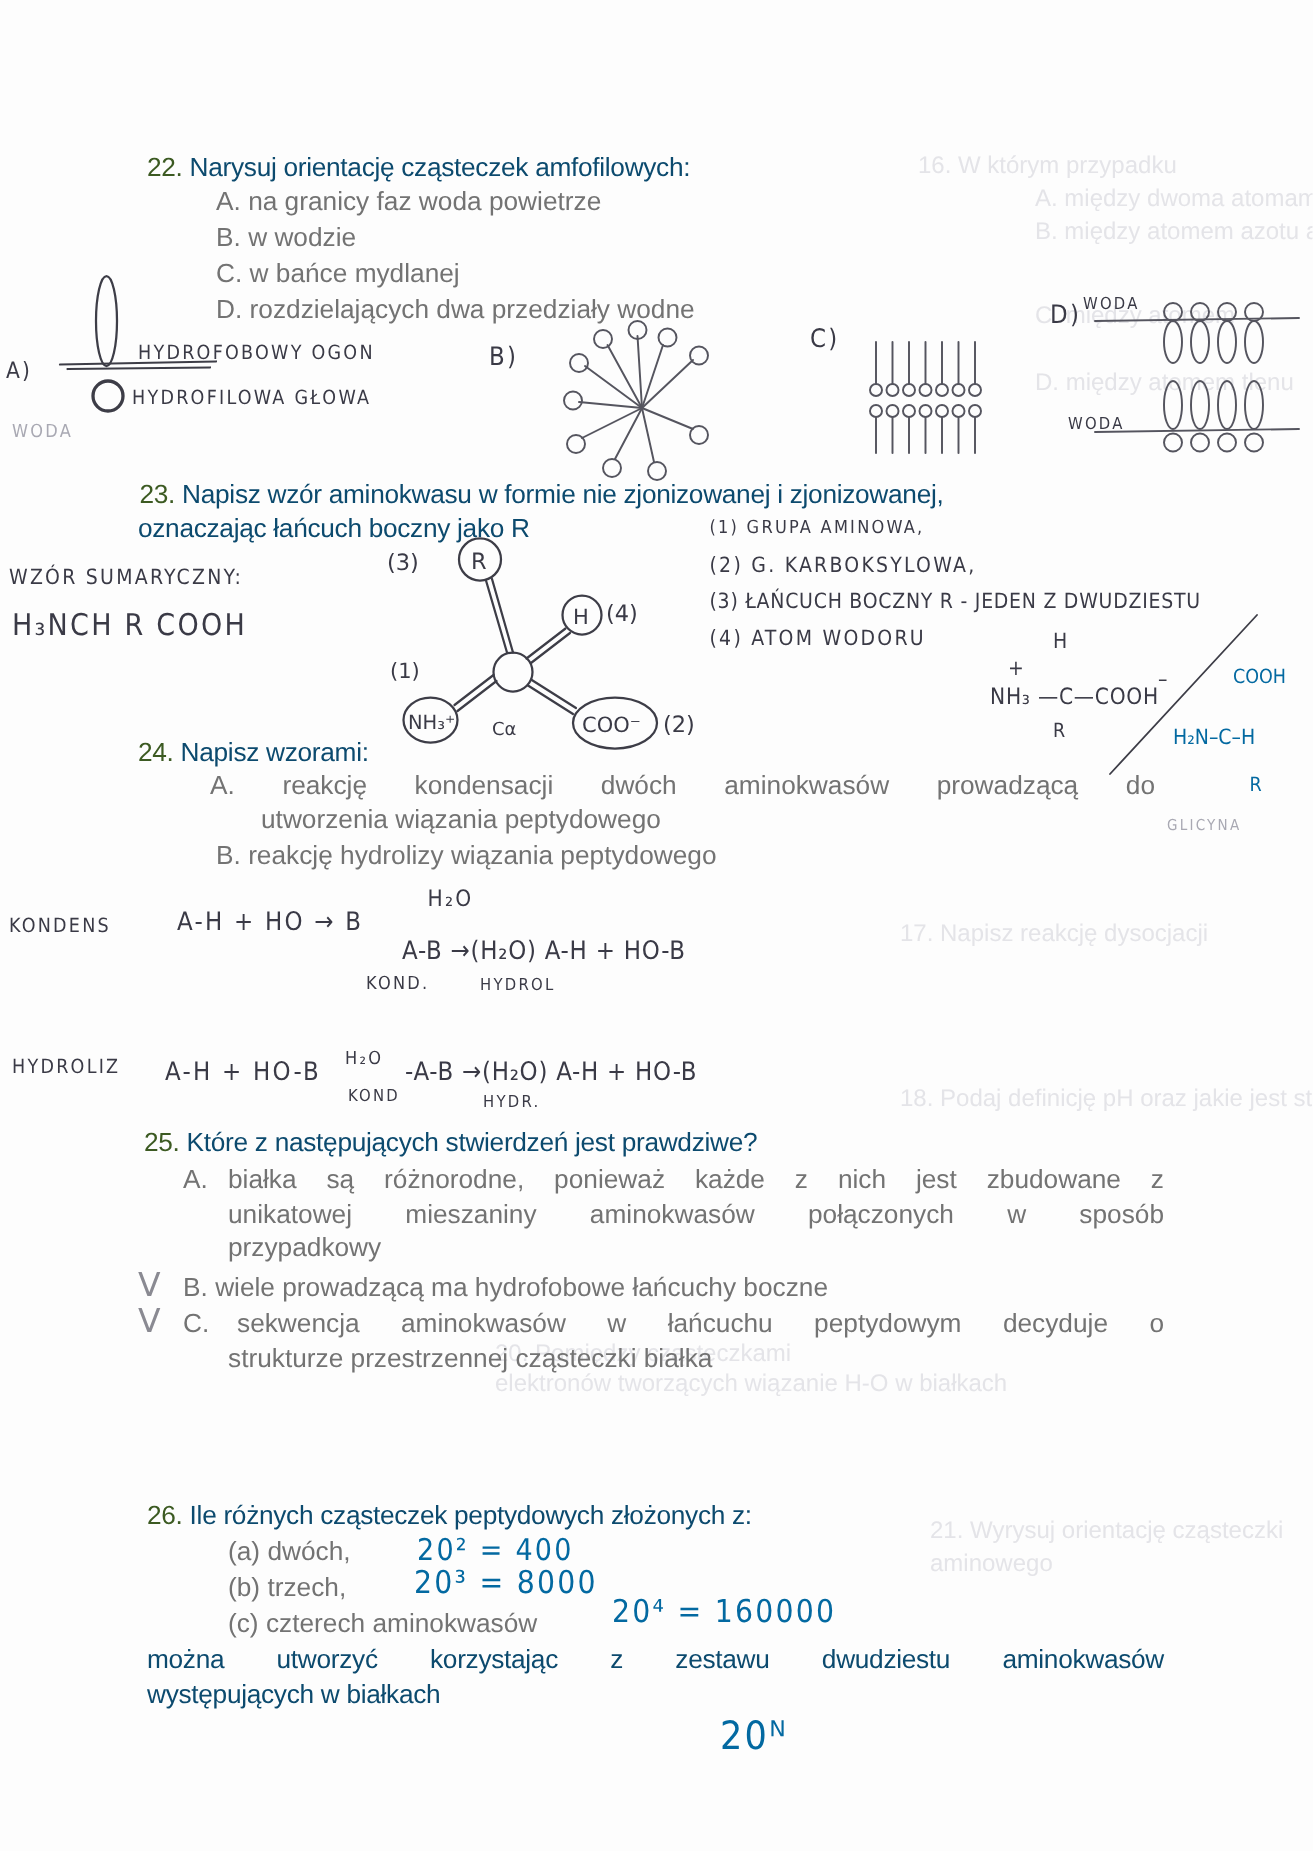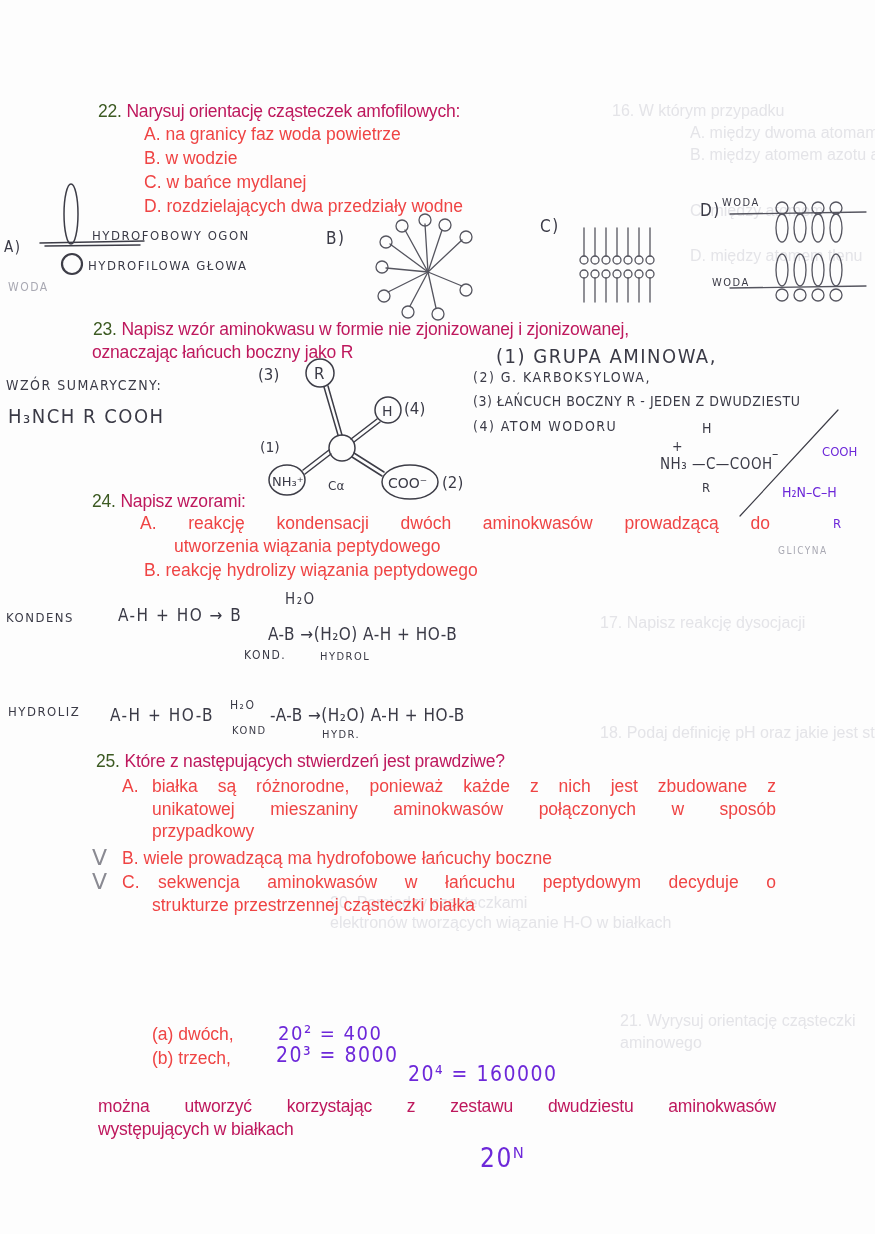--- a/index.html
+++ b/index.html
@@ -12,32 +12,32 @@
   .page { position: absolute; inset: 0; }
   .bleed {
     position: absolute; color: #e4e4e8; font-size: 16px; line-height: 22px;
     font-family: "Liberation Sans", sans-serif; white-space: nowrap;
   }
   .q {
     position: absolute; font-size: 17.5px; line-height: 22.5px;
     letter-spacing: -0.2px;
   }
   .q .num { color: #3c5a22; }
-  .q .body { color: #be185d; }
-  .opt { position: absolute; font-size: 17.5px; line-height: 22.5px; color: #ef4444; }
+  .q .body { color: #0c4a6e; }
+  .opt { position: absolute; font-size: 17.5px; line-height: 22.5px; color: #737373; }
   .just { text-align: justify; text-align-last: justify; }
   .hand {
     position: absolute;
     font-family: "DejaVu Sans", sans-serif;
     font-size: 15px; color: #3a3a46; letter-spacing: 1.5px;
     font-stretch: condensed; transform-origin: left top;
     white-space: nowrap;
   }
   .hand.light { color: #a9a9b3; }
-  .hand.pencil { color: #6d28d9; }
+  .hand.pencil { color: #0369a1; }
   .check { position: absolute; font-size: 22px; color: #8a8a92; font-family: "DejaVu Sans", sans-serif; }
   svg { position: absolute; overflow: visible; }
   svg .ink { fill: none; stroke: #55555f; stroke-width: 1.3; stroke-linecap: round; }
   svg .pen { fill: none; stroke: #3d3d47; stroke-width: 1.5; stroke-linecap: round; }
   svg text { font-family: "DejaVu Sans", sans-serif; fill: #3a3a46; }
 </style>
 </head>
 <body>
 
 <div class="page">
@@ -204,21 +204,21 @@
     <text x="22" y="146" font-size="13">NH₃⁺</text>
     <text x="138" y="148" font-size="14">COO⁻</text>
     <text x="78" y="150" font-size="12">Cα</text>
     <text x="8" y="40" font-size="15">(3)</text>
     <text x="154" y="74" font-size="15">(4)</text>
     <text x="10" y="112" font-size="14">(1)</text>
     <text x="192" y="148" font-size="15">(2)</text>
   </svg>
 
   <div>
-    <span class="hand" style="left:496px;top:344px;font-size:20px">(1) GRUPA AMINOWA,</span>
+    <span class="hand" style="left:473px;top:344px;font-size:12px">(1) GRUPA AMINOWA,</span>
     <span class="hand" style="left:473px;top:369px;font-size:14px">(2) G. KARBOKSYLOWA,</span>
     <span class="hand" style="left:473px;top:393px;font-size:14px;letter-spacing:0.5px">(3) ŁAŃCUCH BOCZNY R - JEDEN Z DWUDZIESTU</span>
     <span class="hand" style="left:473px;top:418px;font-size:14px">(4) ATOM WODORU</span>
   </div>
 
   <div>
     <span class="hand" style="left:702px;top:420px;font-size:14px">H</span>
     <span class="hand" style="left:672px;top:438px;font-size:14px">+</span>
     <span class="hand" style="left:660px;top:455px;font-size:15px;letter-spacing:0.5px">NH₃ —C—COOH</span>
     <span class="hand" style="left:772px;top:445px;font-size:14px">–</span>
@@ -282,30 +282,38 @@
     <span>wiele prowadzącą ma hydrofobowe łańcuchy boczne</span>
   </div>
 
   <span class="check" style="left:92px;top:869px">V</span>
   <div class="opt" style="left:122px;top:871px;width:654px">
     <span style="position:absolute;left:0;top:0">C.</span>
     <div class="just" style="margin-left:36px">sekwencja aminokwasów w łańcuchu peptydowym decyduje o</div>
     <div style="margin-left:30px">strukturze przestrzennej cząsteczki białka</div>
   </div>
 
+  <div class="q" style="left:98px;top:999px">
+    <span class="num">26.</span>
+    <span class="body">Ile różnych cząsteczek peptydowych złożonych z:</span>
+  </div>
   <div class="opt" style="left:152px;top:1023px">
     <span>(a)</span>
     <span>dwóch,</span>
   </div>
   <span class="hand pencil" style="left:278px;top:1021px;font-size:20px">20² = 400</span>
   <div class="opt" style="left:152px;top:1047px">
     <span>(b)</span>
     <span>trzech,</span>
   </div>
   <span class="hand pencil" style="left:276px;top:1043px;font-size:21px">20³ = 8000</span>
+  <div class="opt" style="left:152px;top:1071px">
+    <span>(c)</span>
+    <span>czterech aminokwasów</span>
+  </div>
   <span class="hand pencil" style="left:408px;top:1062px;font-size:21px">20⁴ = 160000</span>
 
   <div class="q just" style="left:98px;top:1095px;width:678px">
     <span class="body">można utworzyć korzystając z zestawu dwudziestu aminokwasów</span>
   </div>
   <div class="q" style="left:98px;top:1118px">
     <span class="body">występujących w białkach</span>
   </div>
   <span class="hand pencil" style="left:480px;top:1143px;font-size:26px">20ᴺ</span>
 

